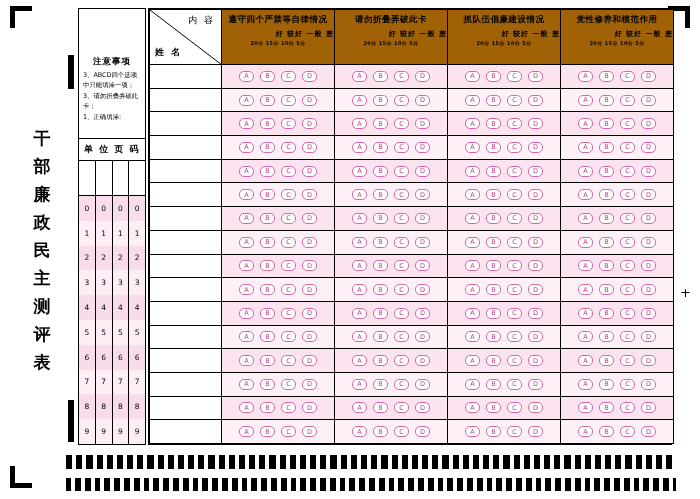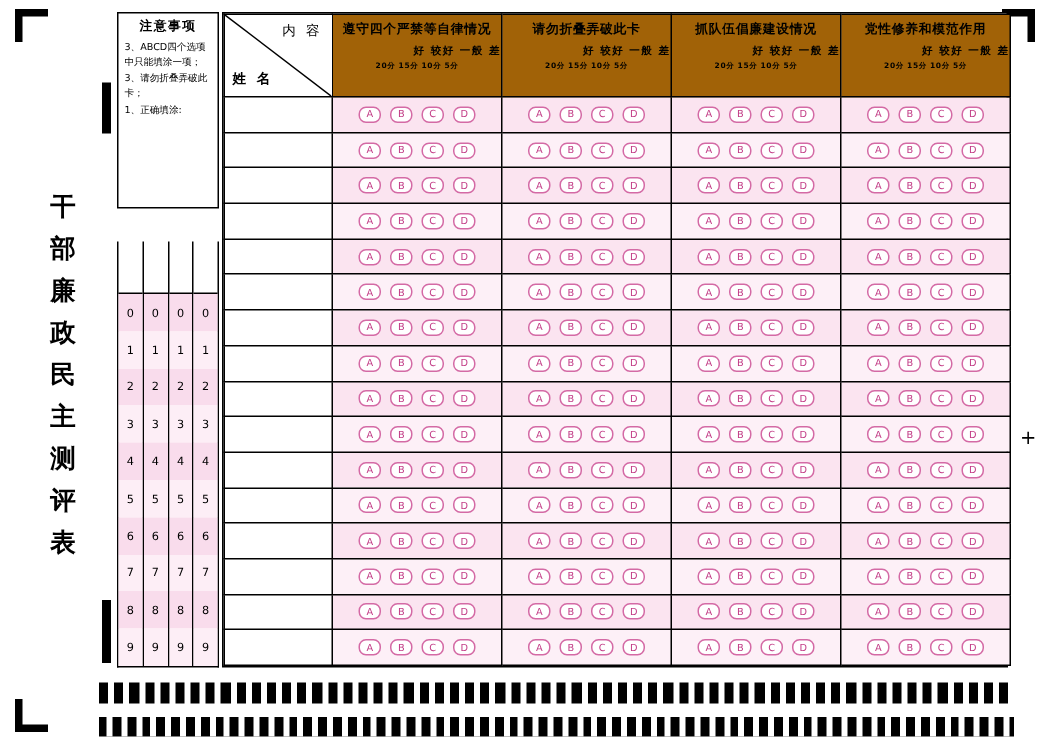--- a/index.html
+++ b/index.html
@@ -69,20 +69,21 @@
     box-sizing: border-box;
     background: #ffffff;
   }
   #notice-title {
     text-align: center;
     font-size: 8.5px;
     font-weight: bold;
     padding-top: 3px;
     letter-spacing: 1px;
     color: #000;
+    margin-top: 44px;
   }
   #notice-body {
     padding: 3px 3px 0 4px;
     font-size: 6.4px;
     line-height: 1.55;
     color: #000;
   }
   #notice-body div { margin-bottom: 1px; }
 
   
@@ -304,20 +305,21 @@
 
   <div id="notice">
     <div id="notice-title">注意事项</div>
     <div id="notice-body">
       <div>3、ABCD四个选项中只能填涂一项；</div>
       <div>3、请勿折叠弄破此卡；</div>
       <div>1、正确填涂:</div>
     </div>
   </div>
 
+  <div id="unitcode-head">单 位 页 码</div>
   <div id="unitcode-grid">
       <div class="uc-col">
         <div class="uc-blank"></div>
         <div class="uc-cell">0</div>
         <div class="uc-cell alt">1</div>
         <div class="uc-cell">2</div>
         <div class="uc-cell alt">3</div>
         <div class="uc-cell">4</div>
         <div class="uc-cell alt">5</div>
         <div class="uc-cell">6</div>

